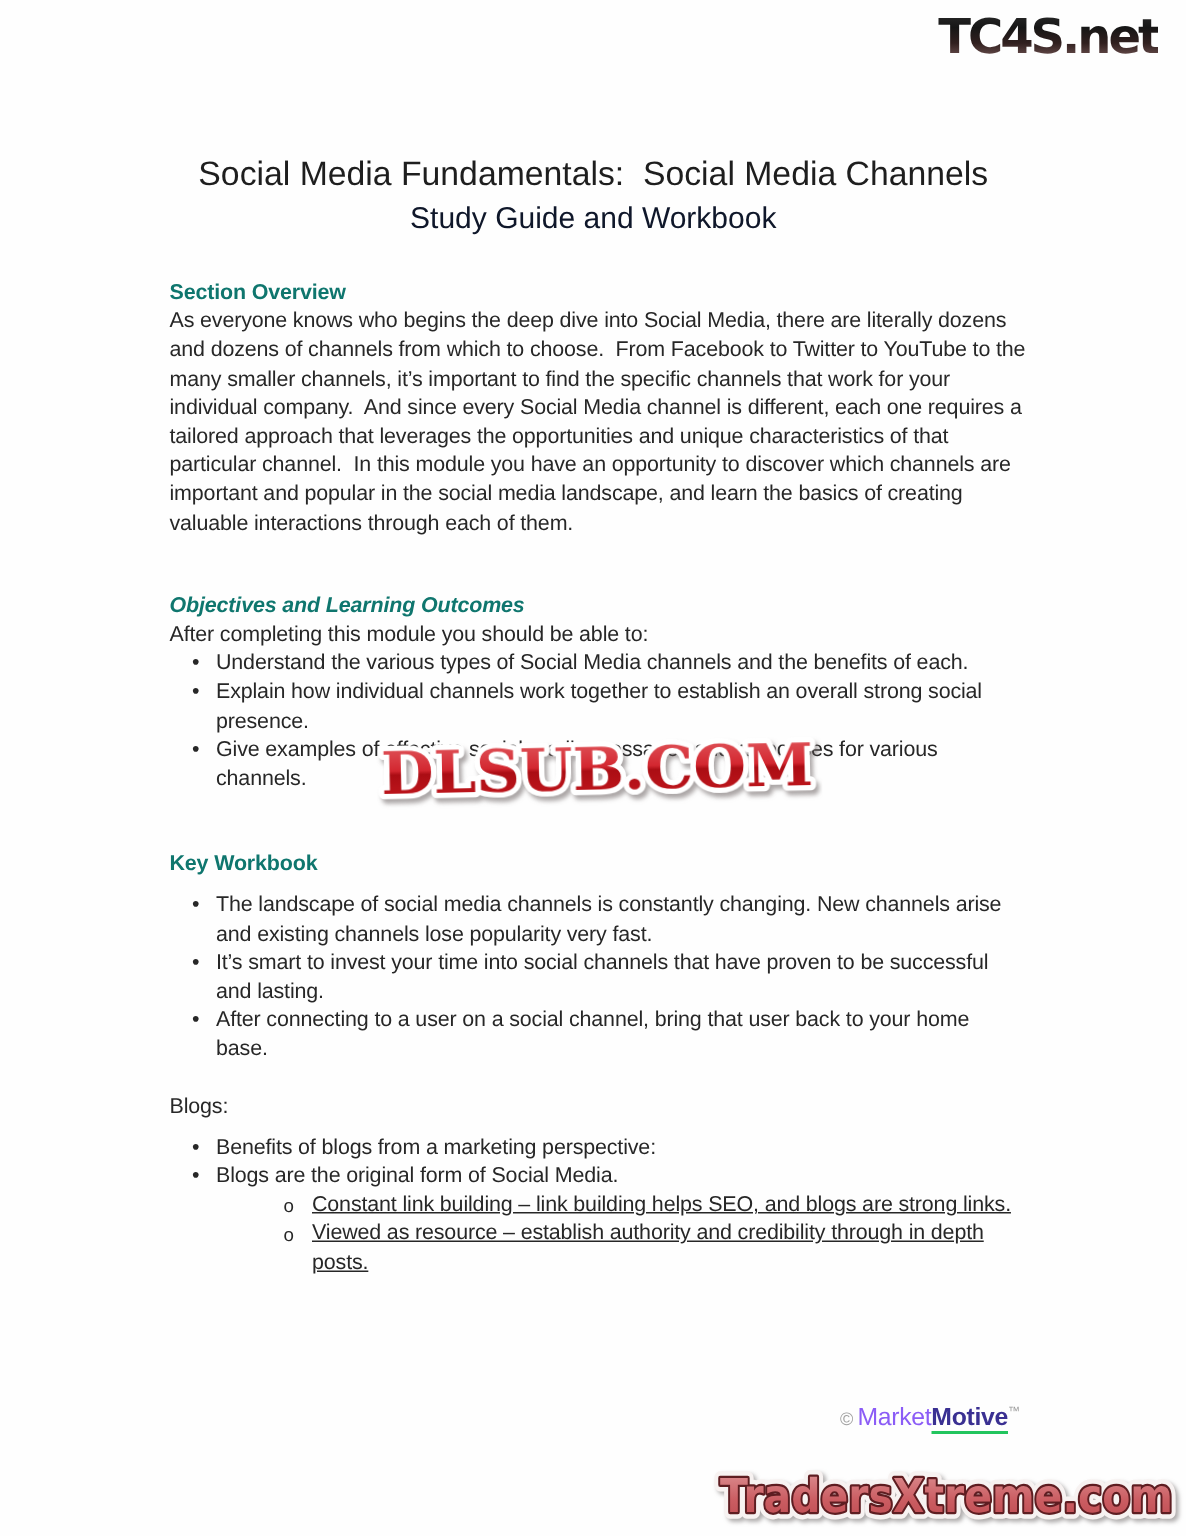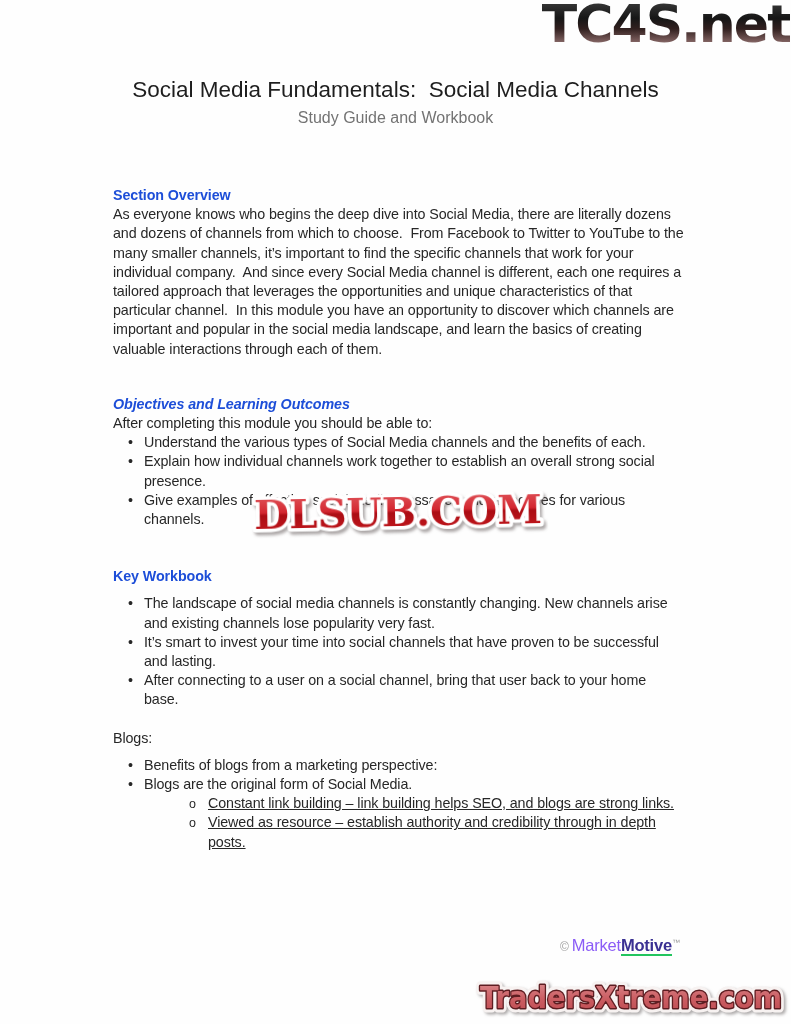--- a/index.html
+++ b/index.html
@@ -3,38 +3,38 @@
 <meta charset="utf-8">
 <style>
   html,body { margin:0; padding:0; background:#ffffff; }
   .page {
     position:relative; width:791px; height:1024px; background:#fefefe;
     font-family:"Liberation Sans", sans-serif; color:#272727; overflow:hidden;
   }
 
   
   .tc4s {
-    position:absolute; top:0px; right:1px;
+    position:absolute; top:0px; right:19px;
     font-family:"DejaVu Sans", sans-serif; font-weight:bold;
-    font-size:52px; letter-spacing:-2px; line-height:48px;
+    font-size:32px; letter-spacing:-2px; line-height:48px;
     background:linear-gradient(180deg,#3c3c3c 0%,#161616 38%,#31201f 60%,#7a5c5b 85%,#a38c8b 100%);
     -webkit-background-clip:text; background-clip:text; color:transparent;
   }
 
   
-  .title-block { position:absolute; top:76px; left:0; width:100%; text-align:center; }
+  .title-block { position:absolute; top:102px; left:0; width:100%; text-align:center; }
   .doc-title { font-size:22.5px; line-height:28px; color:#1e1e1e; white-space:pre-wrap; }
-  .doc-subtitle { font-size:16px; margin-top:5px; color:#737373; }
+  .doc-subtitle { font-size:20px; margin-top:5px; color:#0f172a; }
 
   
   .content {
     position:absolute; left:113px; top:186px; width:574px;
     font-size:14.3px; line-height:19.2px; letter-spacing:-0.1px;
   }
-  .h { font-weight:bold; color:#1d4ed8; }
+  .h { font-weight:bold; color:#0f766e; }
   .content p { margin:0; white-space:pre-wrap; }
   .mt-objectives { margin-top:36px;font-style:italic; }
   .mt-kt { margin-top:38px; }
   .blogs-h { margin-top:19px; }
 
   ul { list-style:none; margin:0; padding:0; }
   ul.kt, ul.blogs { margin-top:8px; }
   li { position:relative; padding-left:31px; padding-right:10px; }
   li::before { content:"\2022"; position:absolute; left:15px; top:0; }
   li.l2 { padding-left:95px;text-decoration:underline; }

